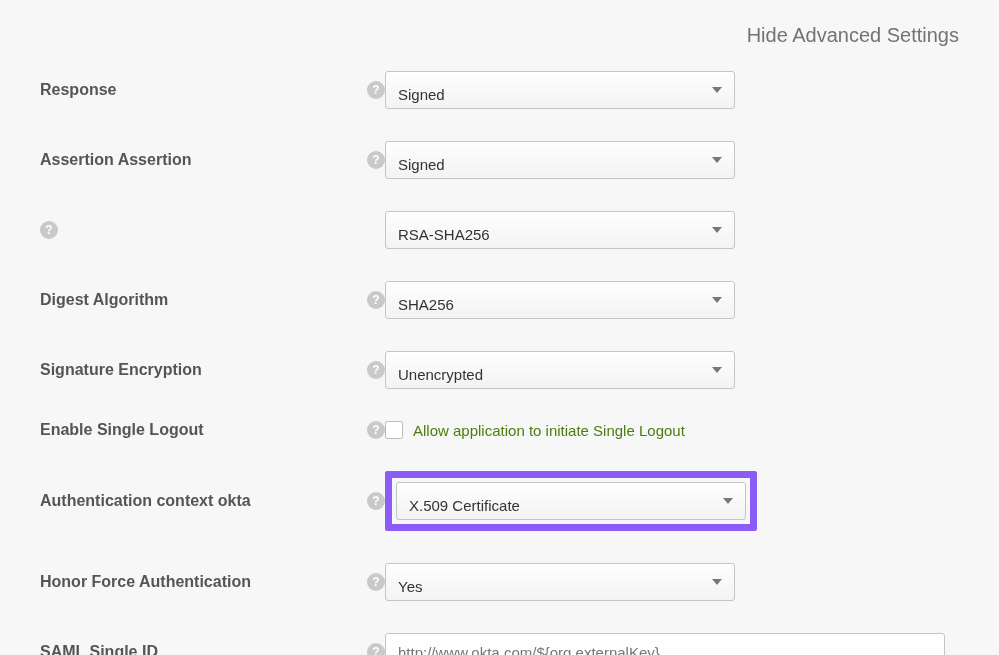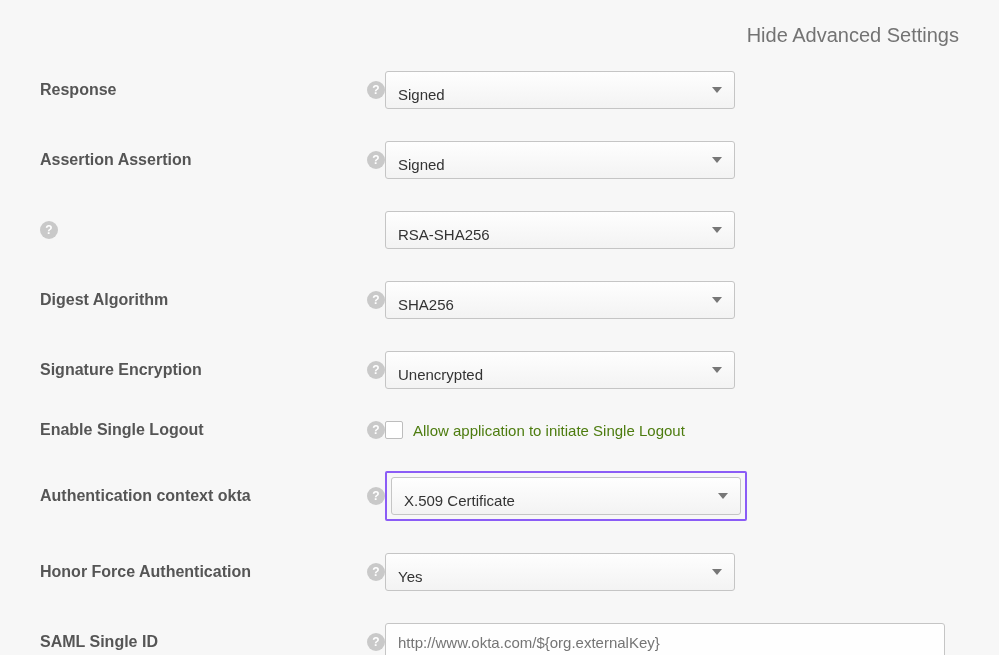--- a/index.html
+++ b/index.html
@@ -98,21 +98,21 @@
     width: 560px;
     height: 38px;
     border: 1px solid #c5c5c5;
     border-radius: 3px;
     padding: 0 12px;
     font-size: 15px;
     color: #9a9a9a;
     background: #fefefe;
   }
   .highlight-wrap {
-    border: 2px solid #8b5cf6;
+    border: 7px solid #8b5cf6;
     border-radius: 2px;
     padding: 4px;
     display: inline-block;
   }
   .highlight-wrap .select-box {
     border: 1px solid #c5c5c5;
   }
 </style>
 </head>
 <body>

